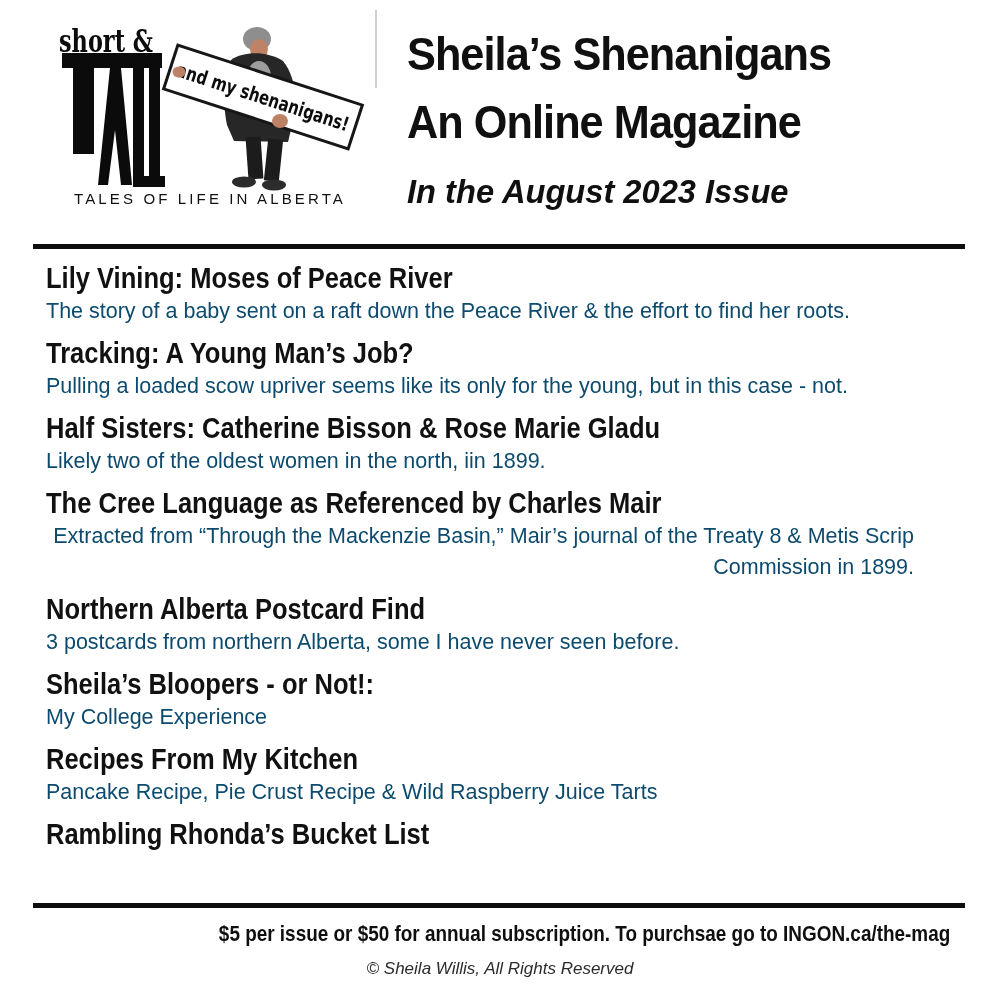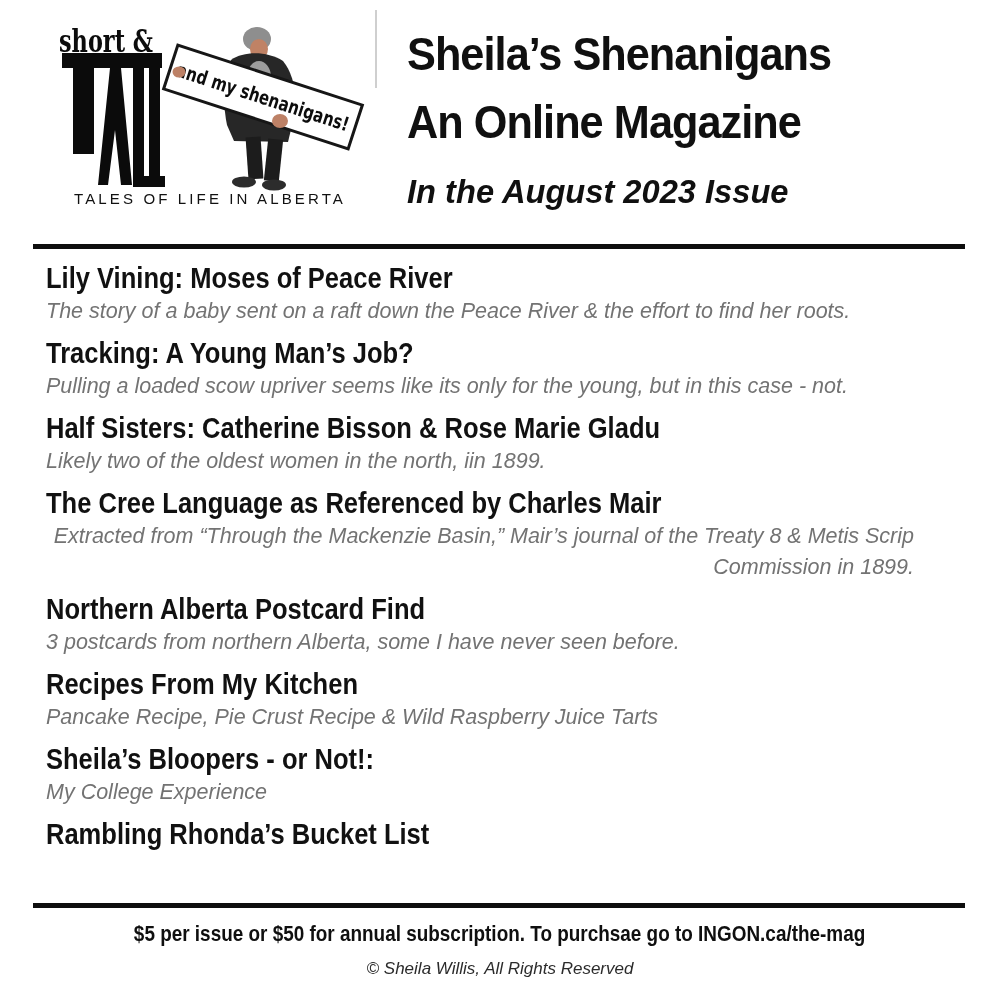--- a/index.html
+++ b/index.html
@@ -26,26 +26,26 @@
   .rule { position:absolute; left:33px; width:932px; height:5px; background:#0e0e0e; }
   .rule-top { top:244px; }
   .rule-bottom { top:903px; }
   
   .articles { position:absolute; left:46px; top:261px; width:925px; }
   .article-title {
     font-size:29px; font-weight:700; line-height:35px; white-space:nowrap;
     transform:scaleX(.88); transform-origin:0 50%; color:#111111;
   }
   .article-desc {
-    font-size:21.5px; font-style:italic; line-height:31px; color:#737373;
+    font-size:21.5px; line-height:31px; color:#0c4a6e;
     max-width:905px; margin-bottom:9px;
   }
   .article-item:nth-of-type(4) .article-desc { max-width:868px;text-align:right; }
   
-  .subscription-line { position:absolute; top:921px; left:0; width:1000px; text-align:center; }
+  .subscription-line { position:absolute; top:921px; left:0; width:1000px; text-align:right; }
   .subscription-line span {
     display:inline-block; font-weight:700; font-size:21.5px; line-height:26px;
     white-space:nowrap; transform:scaleX(.88); color:#0f0f0f;
   }
   .copyright-line {
     position:absolute; top:959px; left:0; width:1000px; text-align:center;
     font-style:italic; font-size:17px; color:#2b2b2b;
   }
 </style>
 </head>
@@ -118,26 +118,26 @@
     </div>
     <div class="article-item">
       <div class="article-title">The Cree Language as Referenced by Charles Mair</div>
       <div class="article-desc">Extracted from “Through the Mackenzie Basin,” Mair’s journal of the Treaty 8 &amp; Metis Scrip Commission in 1899.</div>
     </div>
     <div class="article-item">
       <div class="article-title">Northern Alberta Postcard Find</div>
       <div class="article-desc">3 postcards from northern Alberta, some I have never seen before.</div>
     </div>
     <div class="article-item">
+      <div class="article-title">Sheila’s Bloopers - or Not!:</div>
+      <div class="article-desc">My College Experience</div>
+    </div>
+    <div class="article-item">
       <div class="article-title">Recipes From My Kitchen</div>
       <div class="article-desc">Pancake Recipe, Pie Crust Recipe &amp; Wild Raspberry Juice Tarts</div>
-    </div>
-    <div class="article-item">
-      <div class="article-title">Sheila’s Bloopers - or Not!:</div>
-      <div class="article-desc">My College Experience</div>
     </div>
     <div class="article-item">
       <div class="article-title">Rambling Rhonda’s Bucket List</div>
     </div>
   </div>
 
   <div class="rule rule-bottom"></div>
 
   <div class="subscription-line">
     <span>$5 per issue or $50 for annual subscription. To purchsae go to INGON.ca/the-mag</span>

